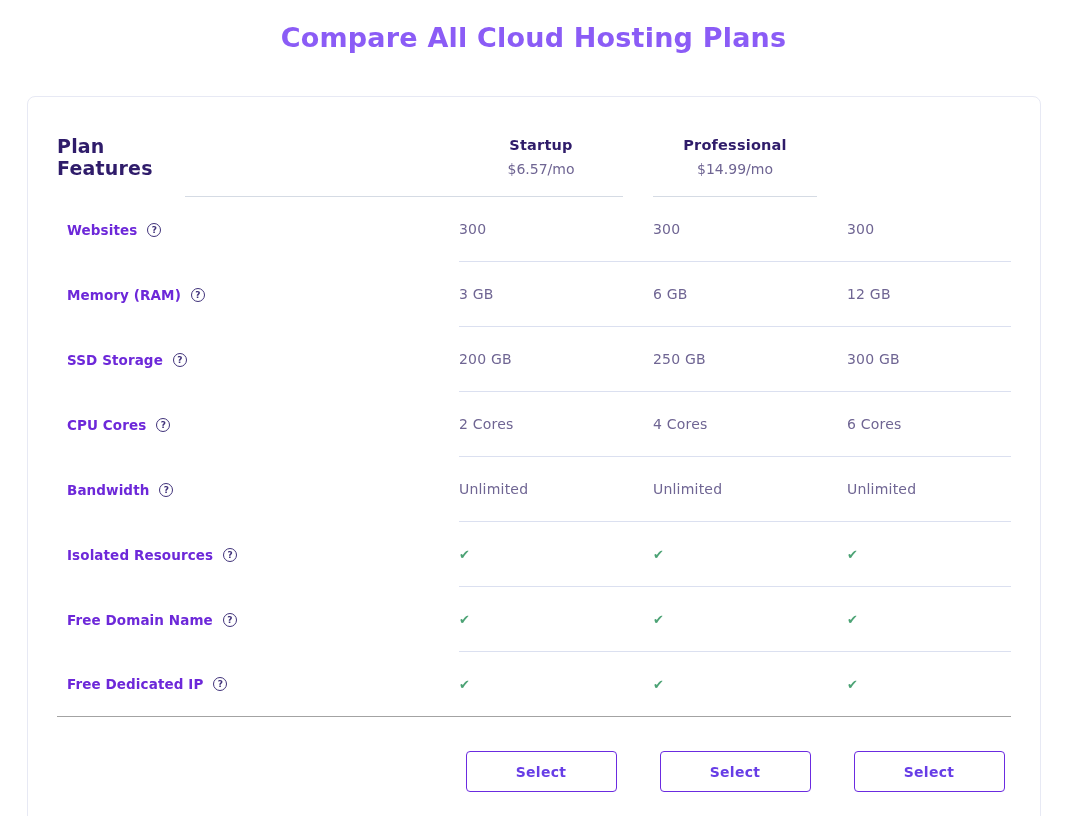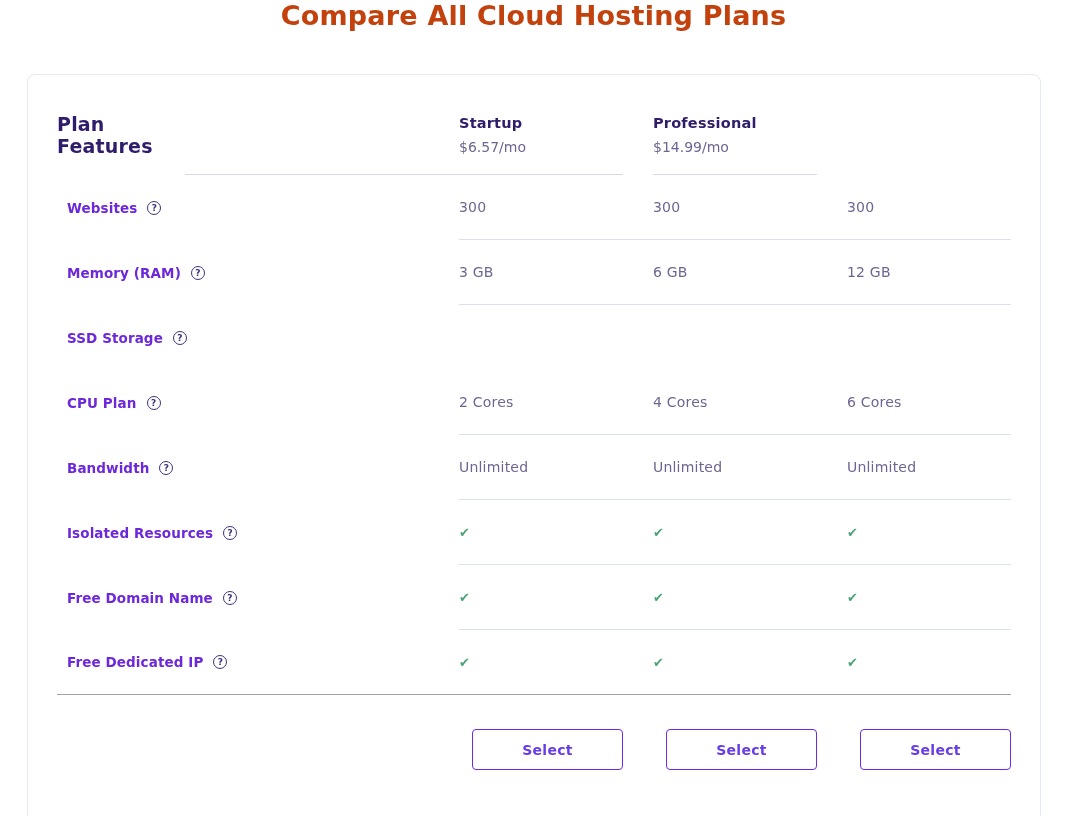--- a/index.html
+++ b/index.html
@@ -3,25 +3,26 @@
 <meta charset="utf-8">
 <style>
   * { margin: 0; padding: 0; box-sizing: border-box; }
   html, body {
     width: 1067px; height: 816px;
     overflow: hidden;
     background: #ffffff;
     font-family: "DejaVu Sans", "Liberation Sans", sans-serif;
   }
   .page-title {
+    margin-top: 22px;
     text-align: center;
     font-size: 27px;
     font-weight: 700;
     letter-spacing: 0.2px;
-    color: #c2410c;
+    color: #8b5cf6;
   }
   .card {
     margin: 43px 26px 0 27px;
     width: 1014px;
     height: 770px;
     background: #ffffff;
     border: 1px solid #e7e9f4;
     border-radius: 8px;
     padding: 0 29px;
   }
@@ -31,21 +32,21 @@
   .features-heading {
     margin-top: 38px;
     font-size: 19px;
     font-weight: 700;
     letter-spacing: 0.2px;
     color: #2f1c6a;
   }
   .hr-label { margin-top: auto; width: 321px; height: 1px; background: #d5dbe4; }
   .plan-col { width: 194px; display: flex; }
   .plan-col:last-child { width: 164px; }
-  .plan-col .inner { width: 164px; display: flex; flex-direction: column; }
+  .plan-col .inner { width: 164px; display: flex; flex-direction: column; align-items: center; }
   .plan-name {
     margin-top: 40px;
     font-size: 14.5px;
     font-weight: 700;
     letter-spacing: 0.2px;
     color: #2f1c6a;
   }
   .plan-price { margin-top: 8px; font-size: 14px; color: #6f6593; }
   .plan-col .hr { margin-top: auto; width: 164px; height: 1px; background: #d5dbe4; }
   
@@ -86,21 +87,21 @@
     color: #6f6593;
     letter-spacing: 0.2px;
   }
   .value-cell:last-child { width: 164px; }
   .value-cell.check { color: #4ca375; font-size: 13px; font-weight: 700; }
   
   .plan-actions { display: flex; margin-top: 34px; }
   .actions-spacer { width: 402px; }
   .action-cell { width: 194px; display: flex; }
   .action-cell:last-child { width: 164px; }
-  .action-cell .btn-wrap { width: 164px; display: flex; justify-content: flex-end; }
+  .action-cell .btn-wrap { width: 164px; display: flex; justify-content: center; }
   .select-button {
     width: 151px;
     height: 41px;
     background: #ffffff;
     border: 1.5px solid #6b2be0;
     border-radius: 4px;
     color: #673de6;
     font-family: "DejaVu Sans", "Liberation Sans", sans-serif;
     font-size: 14px;
     font-weight: 700;
@@ -159,25 +160,30 @@
         <div class="value-cell">6 GB</div>
         <div class="value-cell">12 GB</div>
       </div>
     </div>
 
     <div class="row">
       <div class="row-label-cell">
         <span class="feature-label">SSD Storage</span>
         <span class="help">?</span>
       </div>
-    </div>
-
-    <div class="row">
-      <div class="row-label-cell">
-        <span class="feature-label">CPU Plan</span>
+      <div class="row-values">
+        <div class="value-cell">200 GB</div>
+        <div class="value-cell">250 GB</div>
+        <div class="value-cell">300 GB</div>
+      </div>
+    </div>
+
+    <div class="row">
+      <div class="row-label-cell">
+        <span class="feature-label">CPU Cores</span>
         <span class="help">?</span>
       </div>
       <div class="row-values">
         <div class="value-cell">2 Cores</div>
         <div class="value-cell">4 Cores</div>
         <div class="value-cell">6 Cores</div>
       </div>
     </div>
 
     <div class="row">

